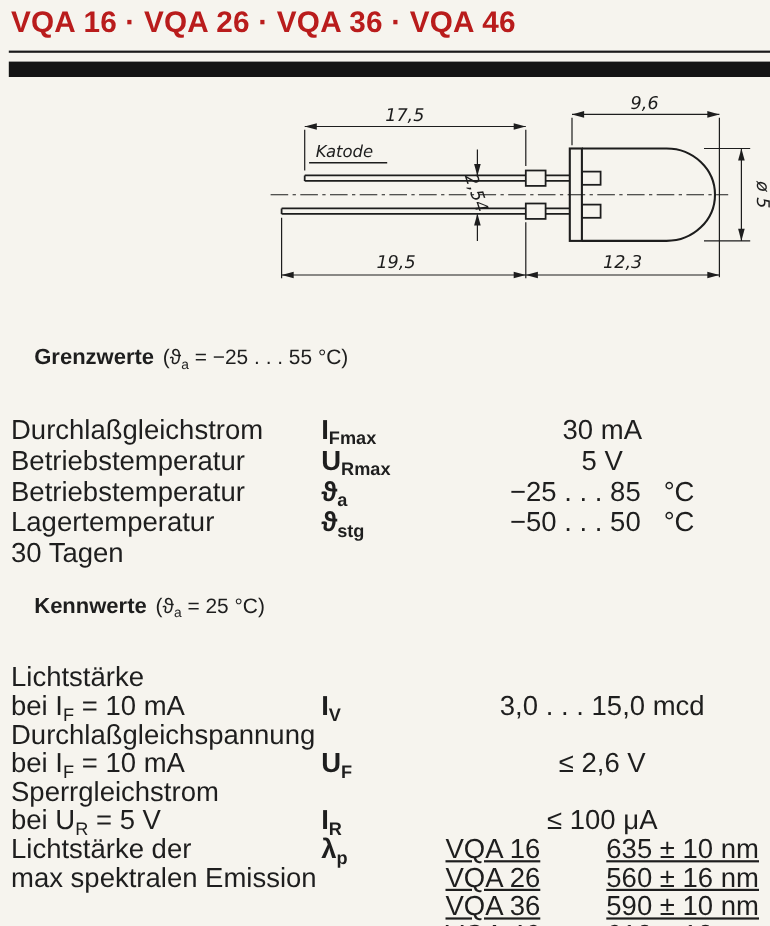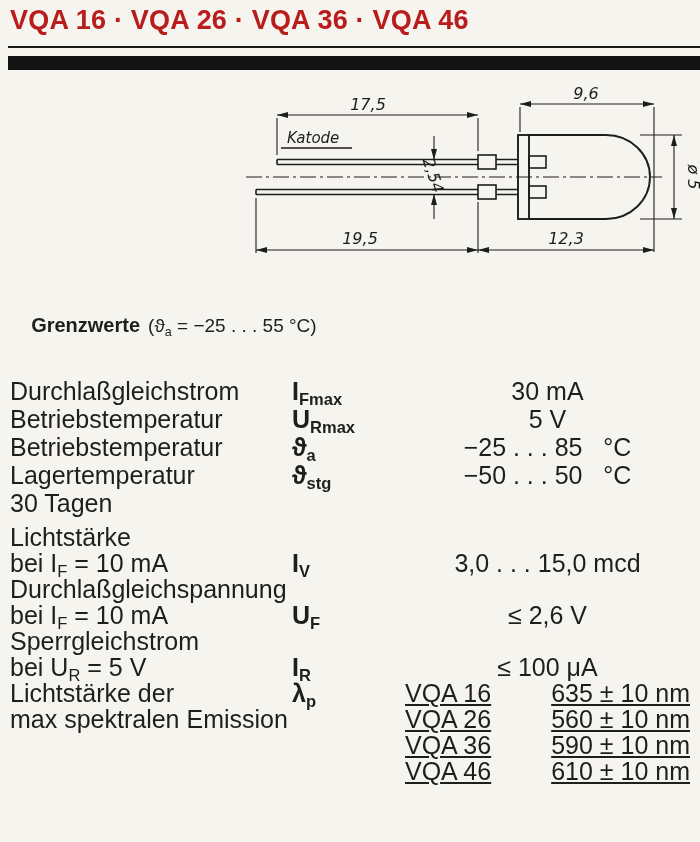--- a/index.html
+++ b/index.html
@@ -163,20 +163,23 @@
         </div>
         <div class="symbol">ϑ<sub>stg</sub></div>
         <div class="valuecol">
           <div class="value-line">−50 . . . 50   °C</div>
         </div>
       </div>
     </div>
 </section>
 
 <section class="section" id="kennwerte">
+  <div class="sec-heading">
+    <span class="sec-title">Kennwerte</span><span class="sec-cond">(ϑ<sub>a</sub> = 25 °C)</span>
+  </div>
   <div class="rows rows-k">
       <div class="trow align-bottom">
         <div class="param">
           <div class="param-line">Lichtstärke</div>
           <div class="param-line">bei I<sub>F</sub> = 10 mA</div>
         </div>
         <div class="symbol">I<sub>V</sub></div>
         <div class="valuecol">
           <div class="value-line">3,0 . . . 15,0 mcd</div>
         </div>
@@ -207,21 +210,21 @@
           <div class="param-line">max spektralen Emission</div>
         </div>
         <div class="symbol">λ<sub>p</sub></div>
         <div class="valuecol">
           <div class="variant-line">
             <span class="vname">VQA 16</span>
             <span class="vvalue">635 ± 10 nm</span>
           </div>
           <div class="variant-line">
             <span class="vname">VQA 26</span>
-            <span class="vvalue">560 ± 10 nm</span>
+            <span class="vvalue">560 ± 16 nm</span>
           </div>
           <div class="variant-line">
             <span class="vname">VQA 36</span>
             <span class="vvalue">590 ± 10 nm</span>
           </div>
           <div class="variant-line">
             <span class="vname">VQA 46</span>
             <span class="vvalue">610 ± 10 nm</span>
           </div>
         </div>

